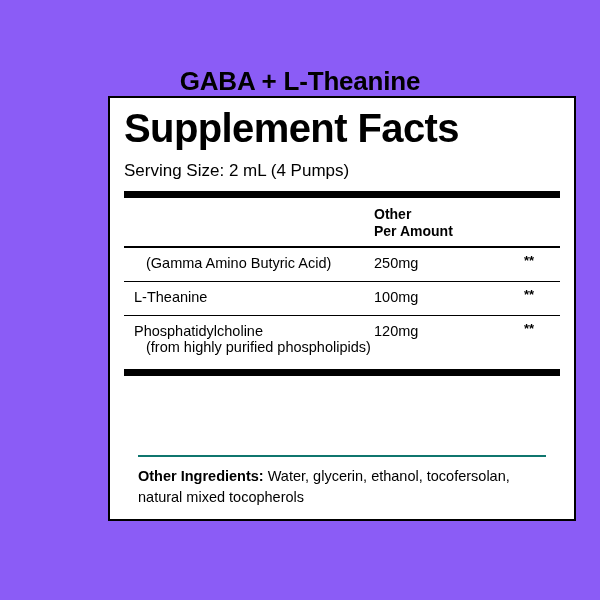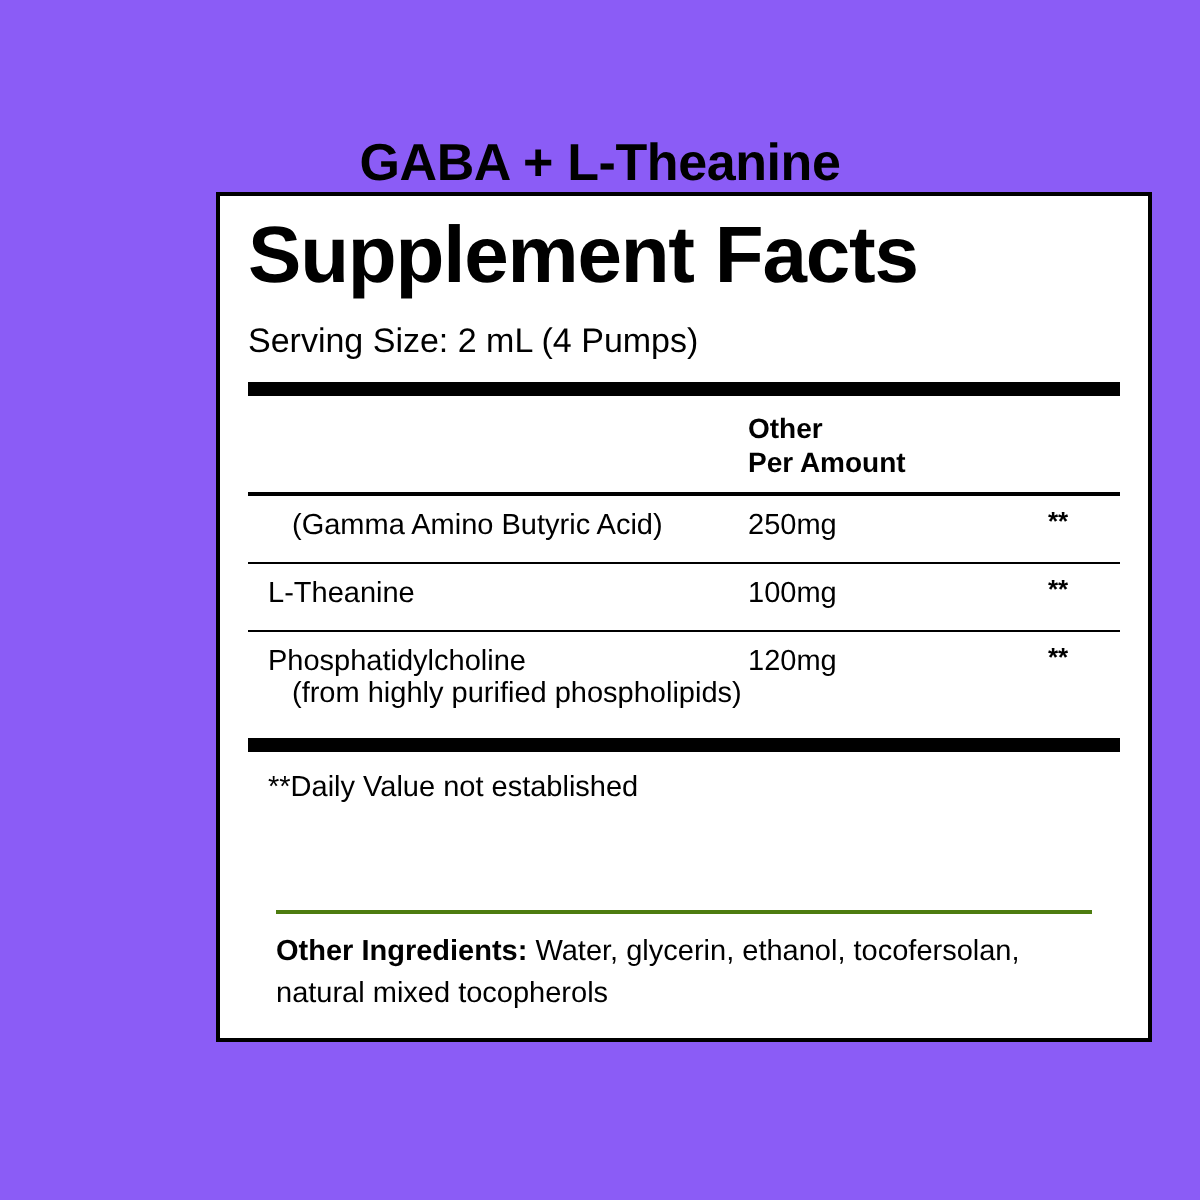--- a/index.html
+++ b/index.html
@@ -122,21 +122,21 @@
   .footnote {
     font-size: 14.5px;
     margin-top: 10px;
     padding-left: 10px;
   }
   .other-box {
     position: absolute;
     left: 14px;
     right: 14px;
     bottom: 12px;
-    border-top: 2px solid #4d7c0f;
+    border-top: 2px solid #0f766e;
     padding-top: 9px;
     font-size: 14.5px;
     line-height: 1.4;
   }
   .other-box b {
     font-weight: bold;
   }
 </style>
 </head>
 <body>
@@ -183,21 +183,20 @@
 
       <div class="row">
         <span class="nm">Phosphatidylcholine</span>
         <span class="sub">(from highly purified phospholipids)</span>
         <span class="amt">120mg</span>
         <span class="star">**</span>
       </div>
 
       <div class="rule-thick"></div>
 
-      <div class="footnote">**Daily Value not established</div>
 
       <div class="other-box">
         <b>Other Ingredients:</b><span> Water, glycerin, ethanol, tocofersolan, natural mixed tocopherols</span>
       </div>
 
     </div>
   </div>
 
 </div>
 

